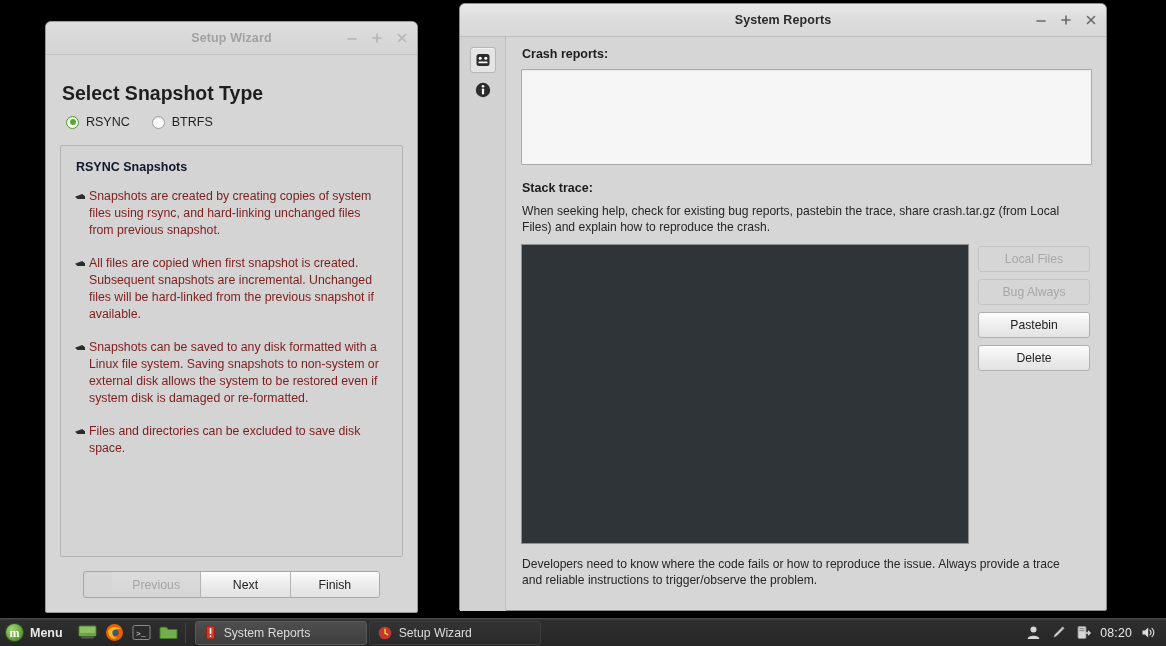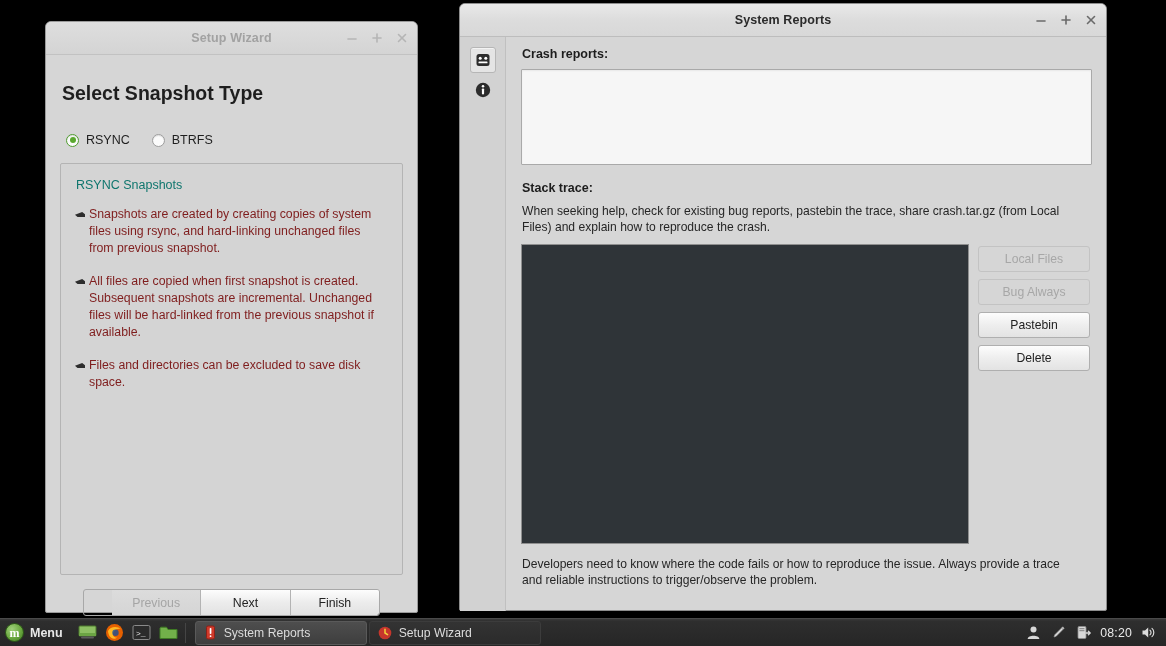--- a/index.html
+++ b/index.html
@@ -77,21 +77,21 @@
   .sw-body { padding: 14px 14px 0 14px; }
   .sw-heading {
     font-size: 19.5px;
     font-weight: bold;
     color: #1e1e1e;
     margin: 13px 0 0 2px;
   }
   .radio-row {
     display: flex; align-items: center;
     gap: 22px;
-    margin: 28px 0 0 6px;
+    margin: 10px 0 0 6px;
   }
   .radio-item { display: flex; align-items: center; gap: 7px; cursor: default; }
   .radio-dot {
     width: 13px; height: 13px;
     border-radius: 50%;
     background: #fbfbfb;
     border: 1px solid #9d9d9d;
     display: flex; align-items: center; justify-content: center;
     box-shadow: inset 0 1px 1px rgba(0,0,0,0.12);
   }
@@ -108,22 +108,22 @@
     margin: 16px 0 0 0;
     height: 412px;
     background: #d4d4d4;
     border: 1px solid #b4b4b4;
     border-radius: 2px;
     padding: 12px 14px;
     overflow: hidden;
   }
   .info-title {
     font-size: 12.5px;
-    font-weight: normal;
-    color: #0f766e;
+    font-weight: bold;
+    color: #0f172a;
     margin: 2px 0 14px 1px;
   }
   .bullet-p {
     font-size: 12.3px;
     line-height: 17px;
     color: #7f1d1d;
     margin: 0 0 16px 0;
     position: relative;
     padding-left: 14px;
   }
@@ -353,20 +353,24 @@
         <p class="bullet-p">
           <span class="bullet"></span>
           <span>Snapshots are created by creating copies of system files using rsync, and hard-linking unchanged files from previous snapshot.</span>
         </p>
         <p class="bullet-p">
           <span class="bullet"></span>
           <span>All files are copied when first snapshot is created. Subsequent snapshots are incremental. Unchanged files will be hard-linked from the previous snapshot if available.</span>
         </p>
         <p class="bullet-p">
           <span class="bullet"></span>
+          <span>Snapshots can be saved to any disk formatted with a Linux file system. Saving snapshots to non-system or external disk allows the system to be restored even if system disk is damaged or re-formatted.</span>
+        </p>
+        <p class="bullet-p">
+          <span class="bullet"></span>
           <span>Files and directories can be excluded to save disk space.</span>
         </p>
       </div>
 
       <div class="btn-group">
         <div class="seg-btn disabled">Previous</div>
         <div class="seg-btn">Next</div>
         <div class="seg-btn">Finish</div>
       </div>
     </div>

